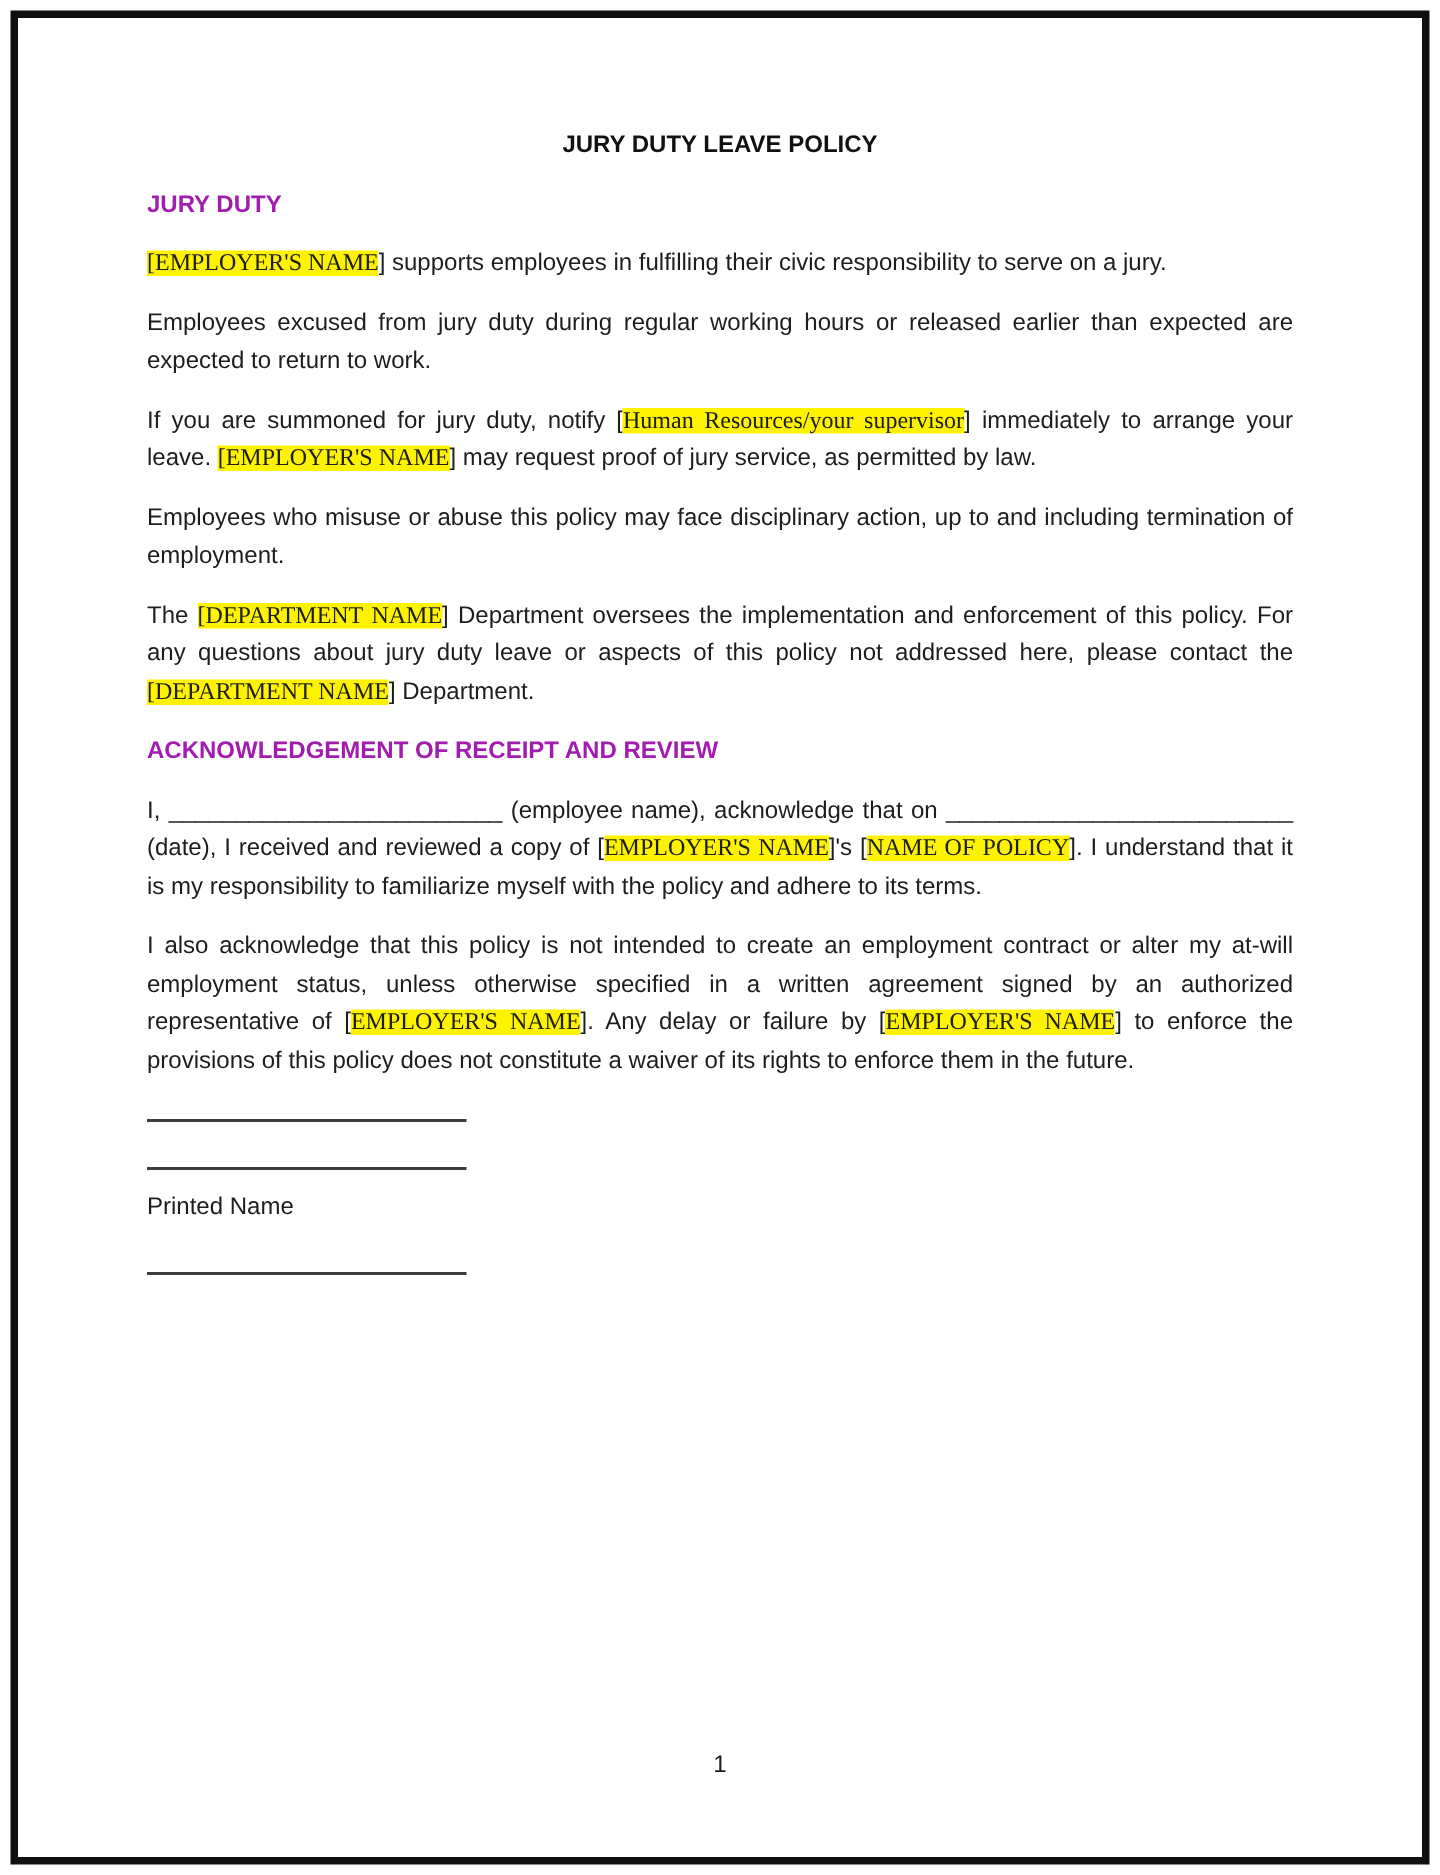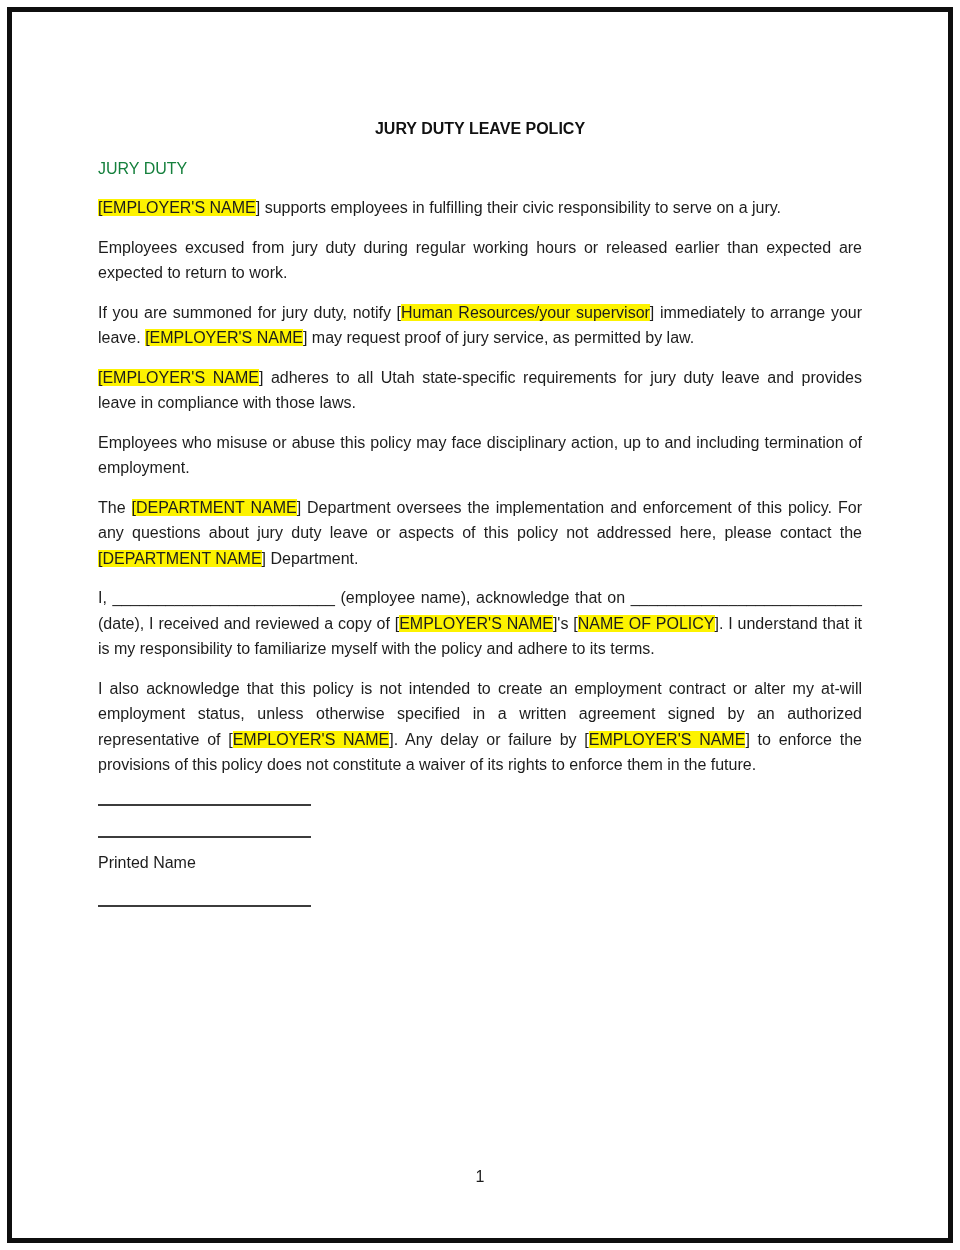--- a/index.html
+++ b/index.html
@@ -18,40 +18,40 @@
     position: absolute;
     top: 7px; left: 7px; right: 7px; bottom: 7px;
     border: 5px solid #0f0f0f;
     background: #ffffff;
     box-sizing: border-box;
   }
   .content {
     padding: 72px 86px 0 86px;
     font-size: 16px;
     line-height: 25.5px;
-    margin-top: 32px;
   }
   .title {
     text-align: center;
     font-weight: bold;
     color: #111111;
     margin: 0 0 14px 0;
   }
   .heading {
-    font-weight: normal;
-    color: #15803d;
+    font-weight: bold;
+    color: #a21caf;
     margin: 0 0 14px 0;
   }
   .para {
     margin: 0 0 14px 0;
     text-align: justify;
     text-align-last: left;
   }
   .hl {
     background: var(--hl-color, #fdf300);
+    font-family: Liberation Serif, serif;
   }
   .sigline {
     width: 213px;
     height: 0;
     border-bottom: 2px solid #3c3c3c;
     margin: 30px 0 0 0;
   }
   .sigline.first {
     margin-top: 26px;
   }
@@ -71,23 +71,23 @@
 <body>
 
 <div class="sheet">
   <div class="content">
     <div class="title">JURY DUTY LEAVE POLICY</div>
     <div>
         <div class="heading">JURY DUTY</div>
         <p class="para"><span class="hl">[EMPLOYER'S NAME</span><span>] supports employees in fulfilling their civic responsibility to serve on a jury.</span></p>
         <p class="para"><span>Employees excused from jury duty during regular working hours or released earlier than expected are expected to return to work.</span></p>
         <p class="para"><span>If you are summoned for jury duty, notify [</span><span class="hl">Human Resources/your supervisor</span><span>] immediately to arrange your leave. </span><span class="hl">[EMPLOYER'S NAME</span><span>] may request proof of jury service, as permitted by law.</span></p>
-        <p class="para"><span class="hl">[EMPLOYER'S NAME</span><span>] adheres to all Utah state-specific requirements for jury duty leave and provides leave in compliance with those laws.</span></p>
         <p class="para"><span>Employees who misuse or abuse this policy may face disciplinary action, up to and including termination of employment.</span></p>
         <p class="para"><span>The </span><span class="hl">[DEPARTMENT NAME</span><span>] Department oversees the implementation and enforcement of this policy. For any questions about jury duty leave or aspects of this policy not addressed here, please contact the </span><span class="hl">[DEPARTMENT NAME</span><span>] Department.</span></p>
+        <div class="heading">ACKNOWLEDGEMENT OF RECEIPT AND REVIEW</div>
         <p class="para"><span>I, _________________________ (employee name), acknowledge that on __________________________ (date), I received and reviewed a copy of [</span><span class="hl">EMPLOYER'S NAME</span><span>]'s [</span><span class="hl">NAME OF POLICY</span><span>]. I understand that it is my responsibility to familiarize myself with the policy and adhere to its terms.</span></p>
         <p class="para"><span>I also acknowledge that this policy is not intended to create an employment contract or alter my at-will employment status, unless otherwise specified in a written agreement signed by an authorized representative of [</span><span class="hl">EMPLOYER'S NAME</span><span>]. Any delay or failure by [</span><span class="hl">EMPLOYER'S NAME</span><span>] to enforce the provisions of this policy does not constitute a waiver of its rights to enforce them in the future.</span></p>
         <div class="sigline first"></div>
         <div class="sigline"></div>
         <div class="sig-label">Printed Name</div>
         <div class="sigline"></div>
       </div>
   </div>
   <div class="footer">1</div>
 </div>

